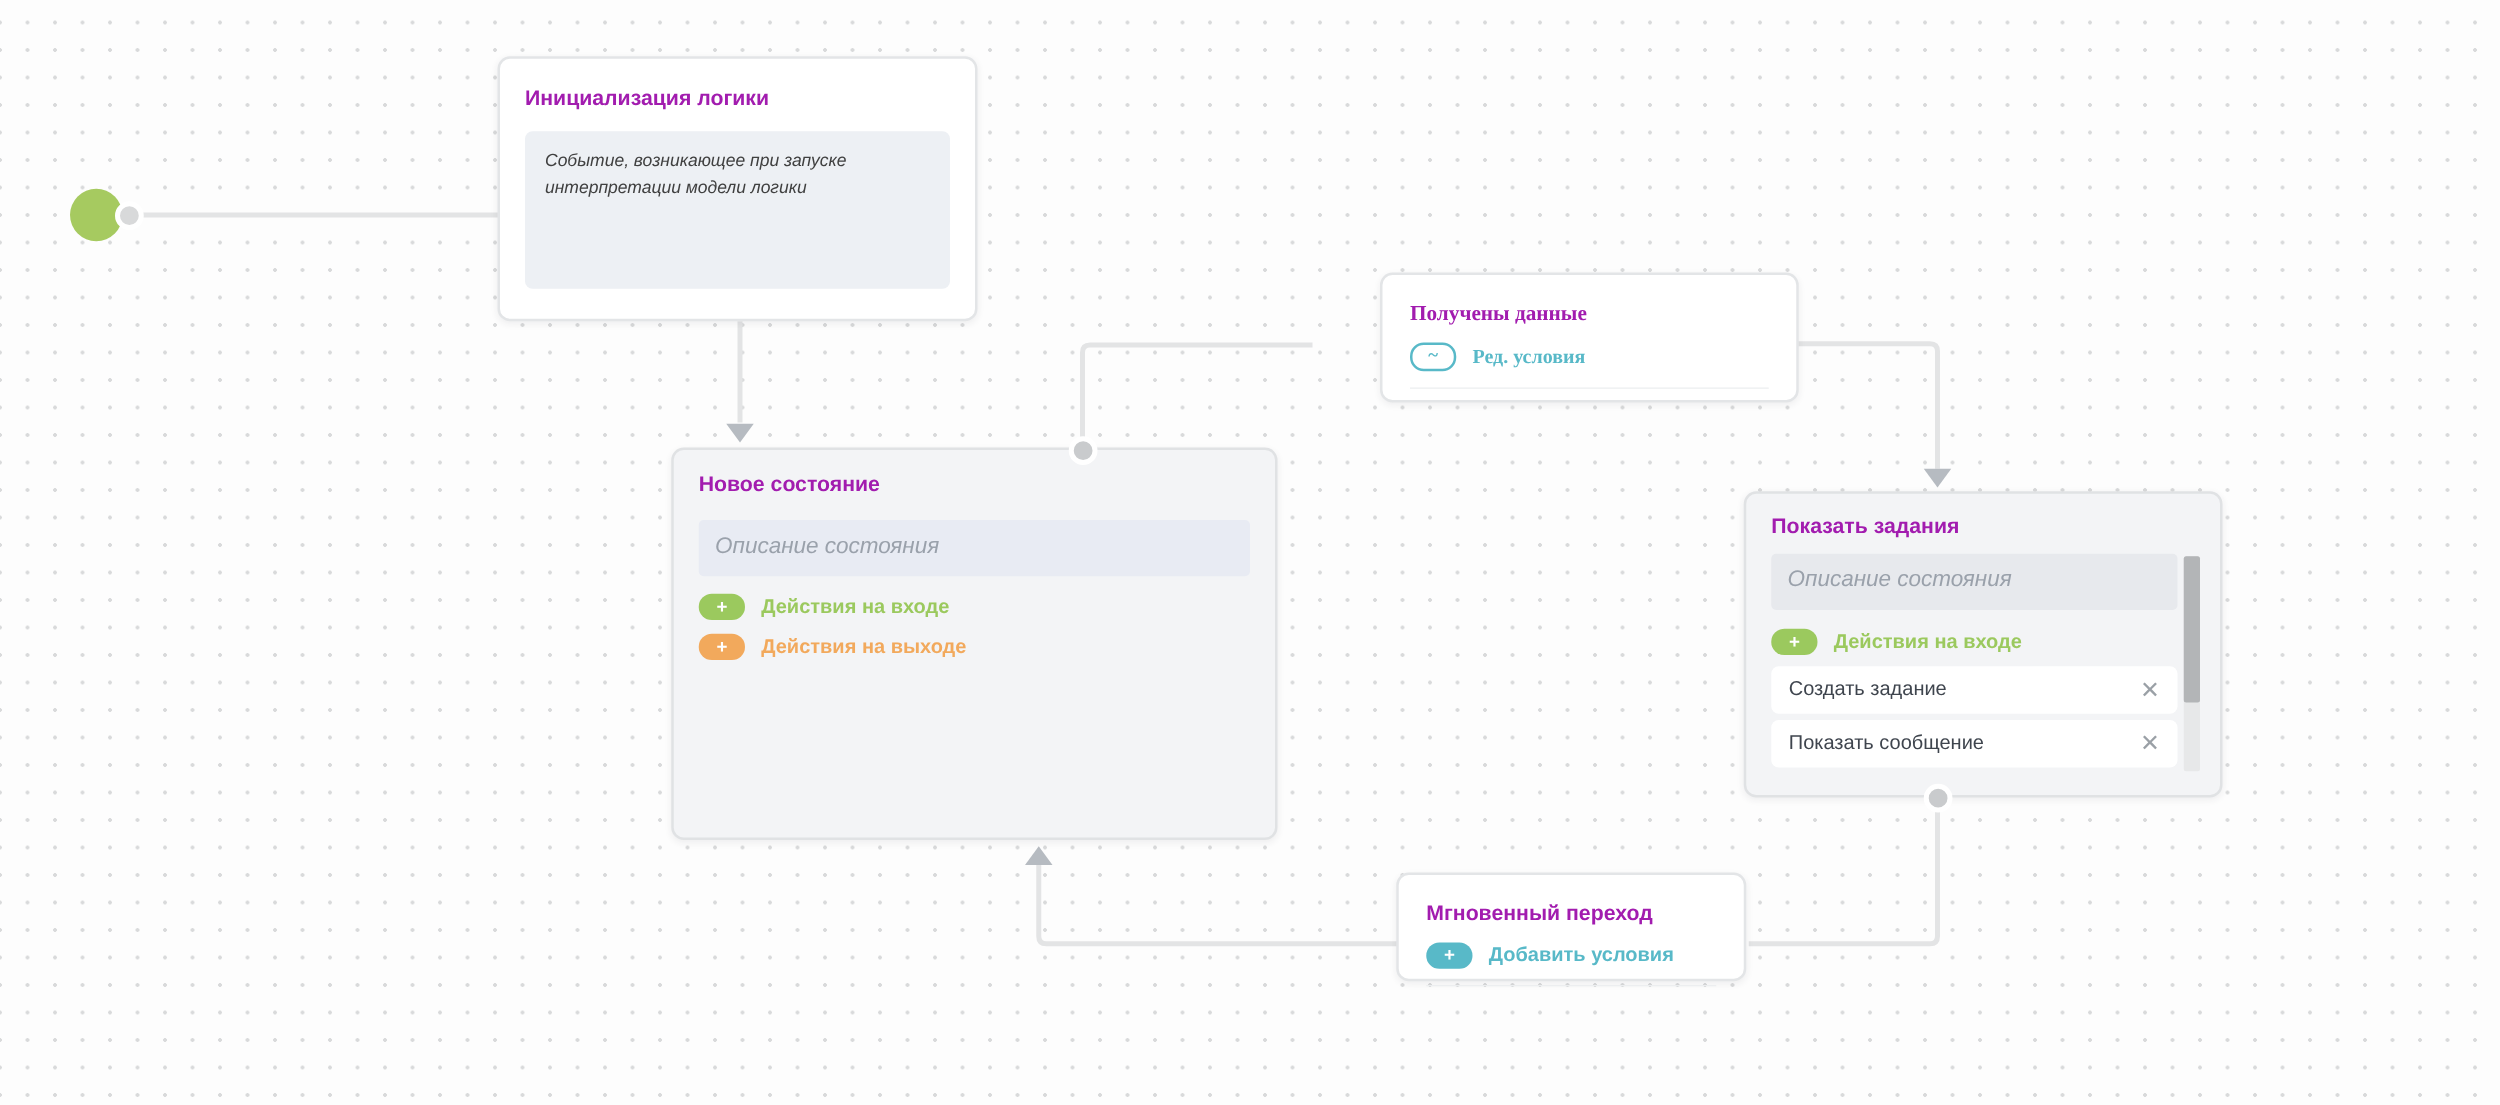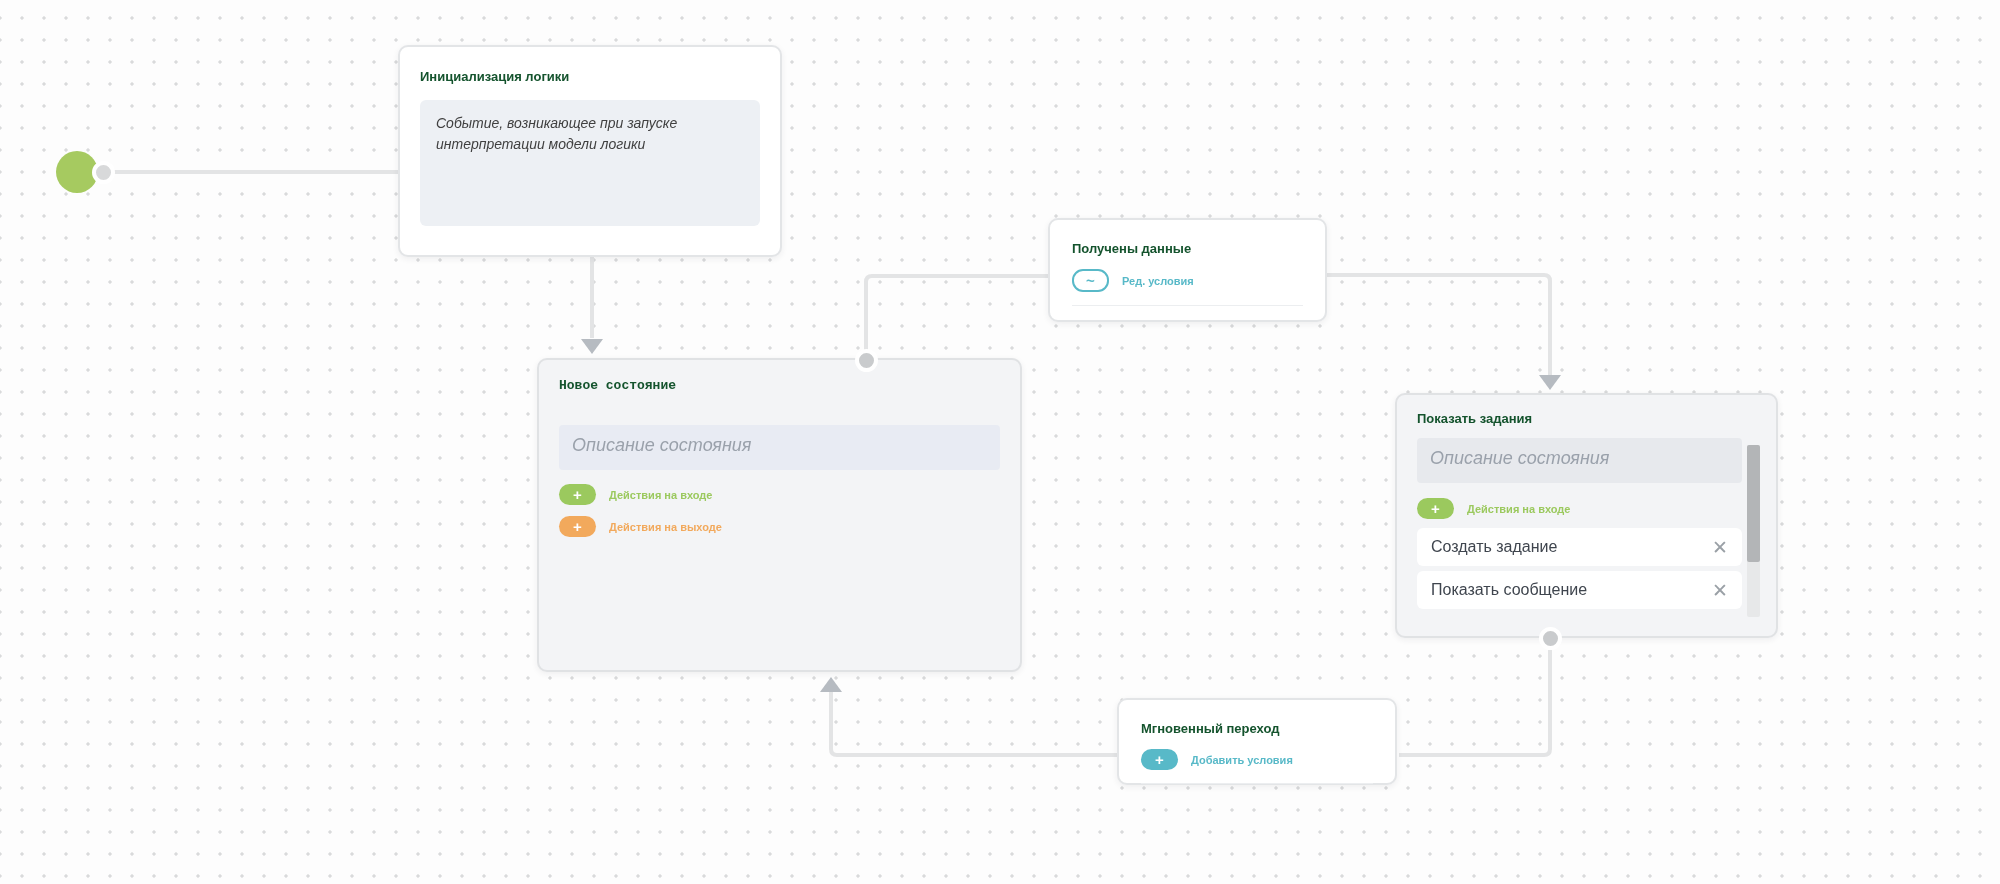--- a/index.html
+++ b/index.html
@@ -11,42 +11,42 @@
     background-size:22px 22px;background-position:11px 7px;
   }
   .edges{position:absolute;left:0;top:0;z-index:1;}
   .node{
     position:absolute;z-index:2;box-sizing:border-box;
     border:2px solid #e3e5e7;border-radius:10px;
     box-shadow:0 2px 6px rgba(40,45,60,.07);
   }
   .node.white{background:#ffffff;}
   .node.state{background:#f3f4f6;border-color:#e0e2e4;}
-  .node-title{font-size:13px;font-weight:bold;color:#14532d;}
+  .node-title{font-size:17px;font-weight:bold;color:#a21caf;}
   .desc-static{
     background:#edf0f4;border-radius:6px;padding:13px 16px;box-sizing:border-box;
     font-size:14px;font-style:italic;color:#404040;line-height:1.5;
   }
   textarea.desc-input{
     display:block;box-sizing:border-box;border:none;resize:none;outline:none;
     background:#e8ebf3;border-radius:4px;padding:10px 13px;
     font-family:"Liberation Sans", sans-serif;font-size:18px;color:#5a6270;
   }
   textarea.desc-input::placeholder{color:#9aa1ab;font-style:italic;opacity:1;}
   .action-add-row{display:flex;align-items:center;gap:13px;cursor:pointer;}
   .pill{
     width:37px;height:21px;border-radius:11px;flex:0 0 auto;
     display:flex;align-items:center;justify-content:center;
     color:#fff;font-size:15px;font-weight:bold;line-height:1;
   }
   .pill.green{background:#9bc95e;}
   .pill.orange{background:#f2a95c;}
   .pill.teal{background:#58b9c8;}
   .pill.outline-teal{background:transparent;border:2px solid #58b9c8;color:#58b9c8;box-sizing:border-box;height:23px;}
-  .add-label{font-size:11px;font-weight:bold;}
+  .add-label{font-size:16px;font-weight:bold;}
   .add-label.green{color:#9bc95e;}
   .add-label.orange{color:#f2a95c;}
   .add-label.teal{color:#58b9c8;}
   .transition-row{
     display:flex;align-items:center;gap:13px;
     padding-bottom:13px;border-bottom:1px solid #eceef0;cursor:pointer;
   }
   .action-card{
     display:flex;align-items:center;justify-content:space-between;
     box-sizing:border-box;height:38px;margin-bottom:5px;padding:0 14px;
@@ -90,32 +90,32 @@
   </svg>
 
   <div class="start-node" style="left:56px;top:151px;"></div>
   <div class="port" style="left:92px;top:161px;background:#d8d9da;"></div>
 
   <div class="node white" style="left:398px;top:45px;width:384px;height:212px;padding:22px 20px;">
     <div class="node-title" style="margin-bottom:16px;">Инициализация логики</div>
     <div class="desc-static" style="height:126px;">Событие, возникающее при запуске интерпретации модели логики</div>
   </div>
 
-  <div class="node white" style="left:1048px;top:218px;width:279px;height:104px;padding:21px 22px 0;">
+  <div class="node white" style="left:1104px;top:218px;width:335px;height:104px;padding:21px 22px 0;font-family:Liberation Serif, serif;">
     <div class="node-title" style="margin-bottom:13px;">Получены данные</div>
     <div class="transition-row">
       <div class="pill outline-teal">
         <span>~</span>
       </div>
       <div class="add-label teal">Ред. условия</div>
     </div>
   </div>
 
   <div class="node state" style="left:537px;top:358px;width:485px;height:314px;padding:18px 20px;">
-    <div class="node-title" style="margin-bottom:32px;font-family:Liberation Mono, monospace;">Новое состояние</div>
+    <div class="node-title" style="margin-bottom:18px;">Новое состояние</div>
     <textarea class="desc-input" style="width: 100%; height: 45px; margin-bottom: 14px;" placeholder="Описание состояния"></textarea>
     <div class="action-add-row" style="margin-bottom:11px;">
       <div class="pill green">
         <span>+</span>
       </div>
       <div class="add-label green">Действия на входе</div>
     </div>
     <div class="action-add-row">
       <div class="pill orange">
         <span>+</span>

